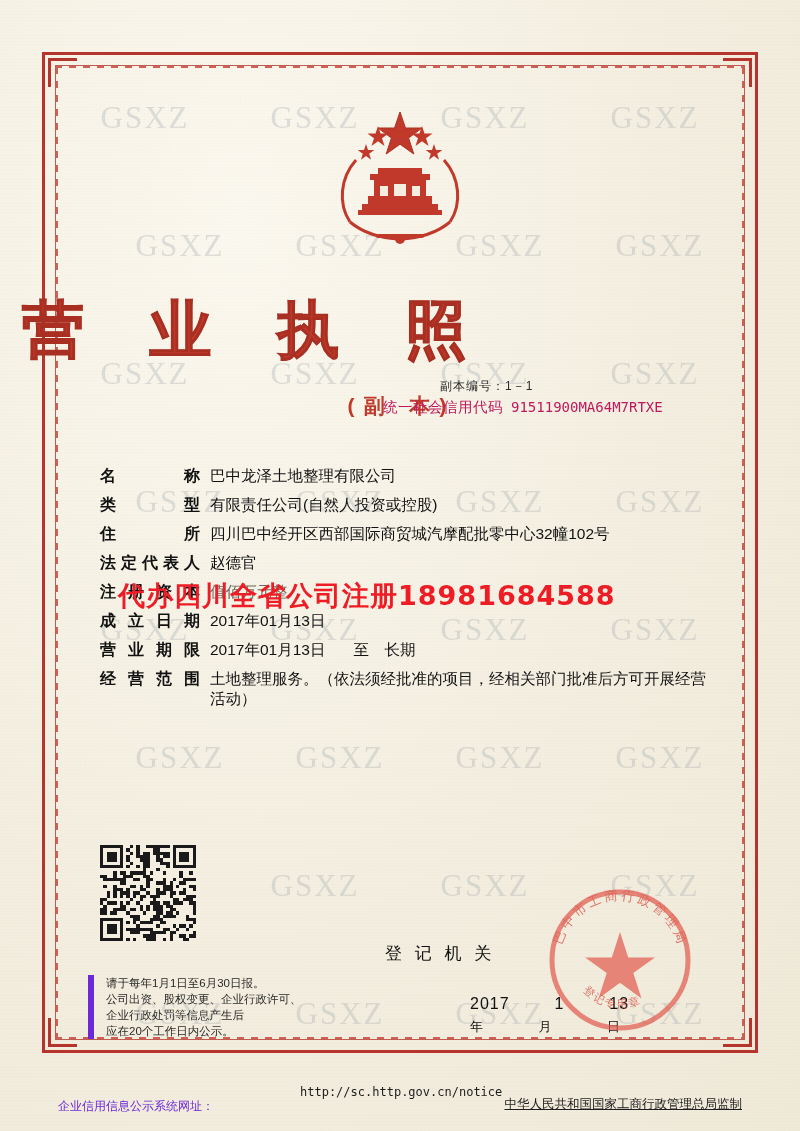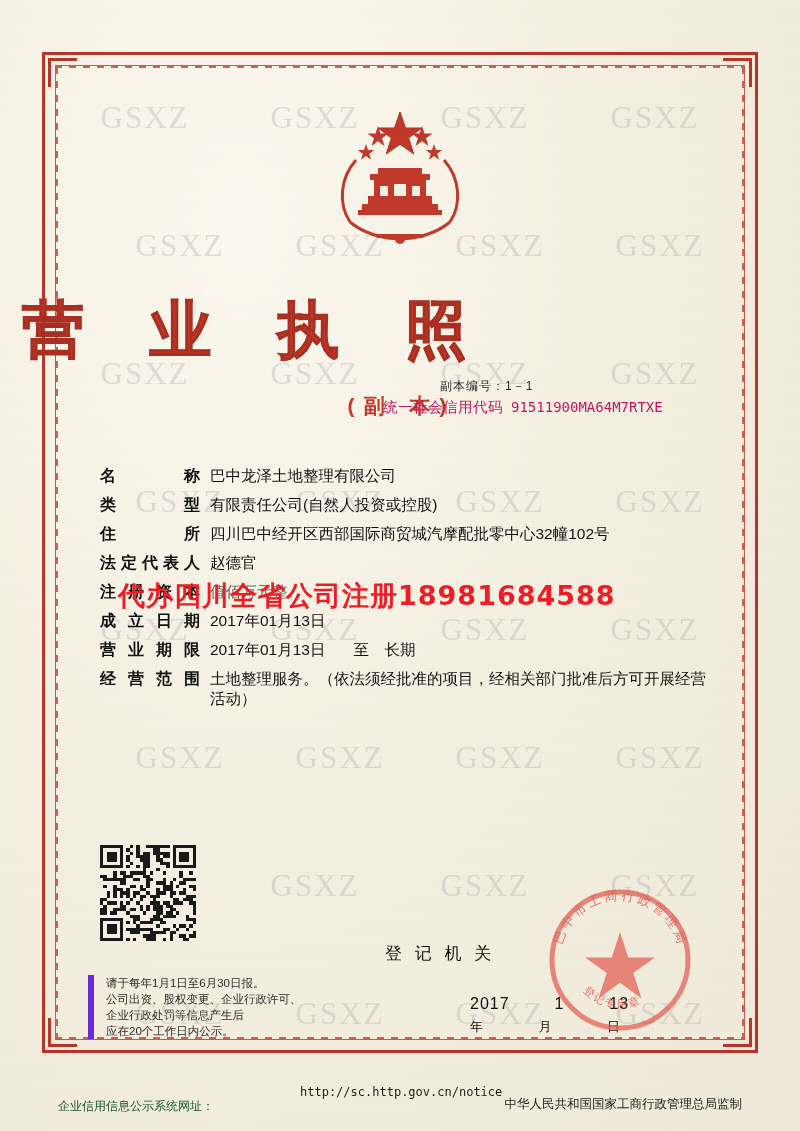--- a/index.html
+++ b/index.html
@@ -264,36 +264,37 @@
     height: 160px;
     opacity: .82;
   }
 
   
   .bottom-left {
     position: absolute;
     left: 58px;
     top: 1098px;
     font-size: 12px;
-    color: #14532d;
+    color: #6d28d9;
   }
   .bottom-url {
     position: absolute;
     left: 300px;
     top: 1085px;
     font-size: 12px;
     color: #1d1d1d;
     font-family: "DejaVu Sans Mono", monospace;
   }
   .bottom-right {
     position: absolute;
     right: 58px;
     top: 1096px;
     font-size: 12.5px;
     color: #1d1d1d;
+    text-decoration: underline;
   }
 </style>
 </head>
 <body>
 
 <div class="page">
   <div class="paper-bg"></div>
   <div class="paper-noise"></div>
 
   <div class="watermark-layer" id="wm">

